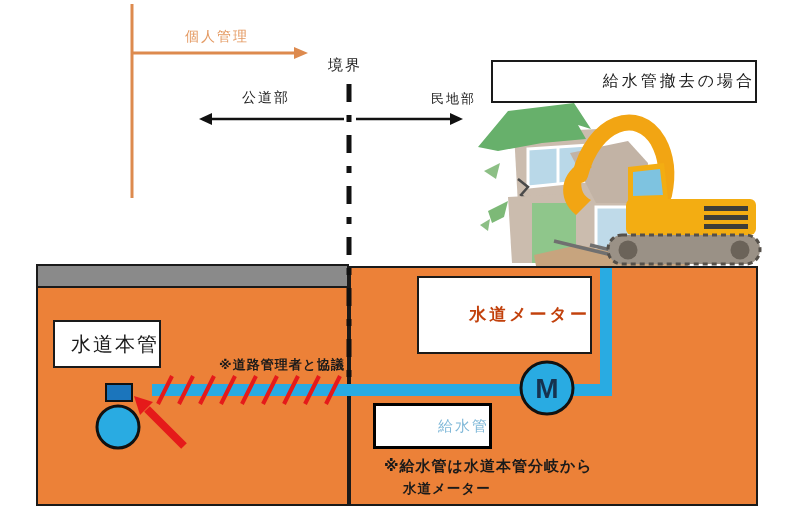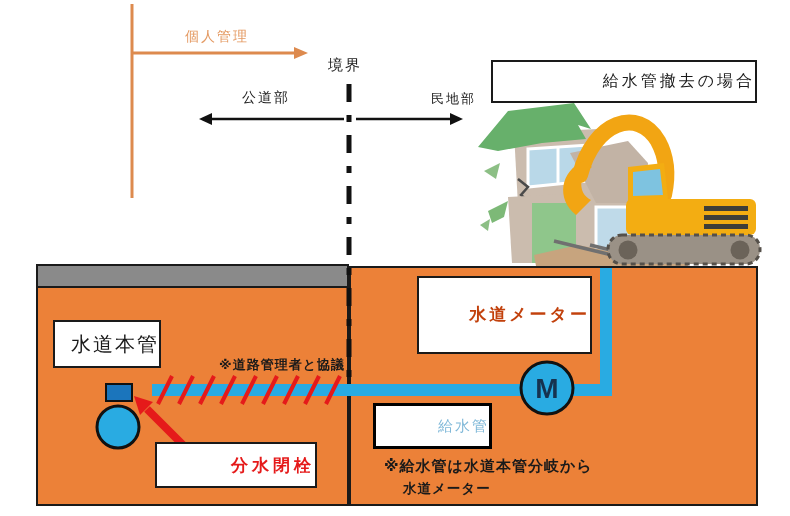--- a/index.html
+++ b/index.html
@@ -147,17 +147,14 @@
     <span>水道本管</span>
   </div>
   <div class="box" id="meter-box">
     <div>
       <div>水道メーター</div>
     </div>
   </div>
   <div class="box" id="supply-box">
     <span>給水管</span>
   </div>
-  <div class="box" id="branch-box">
-    <span>分水閉栓</span>
-  </div>
 
 </div>
 
 </body></html>

